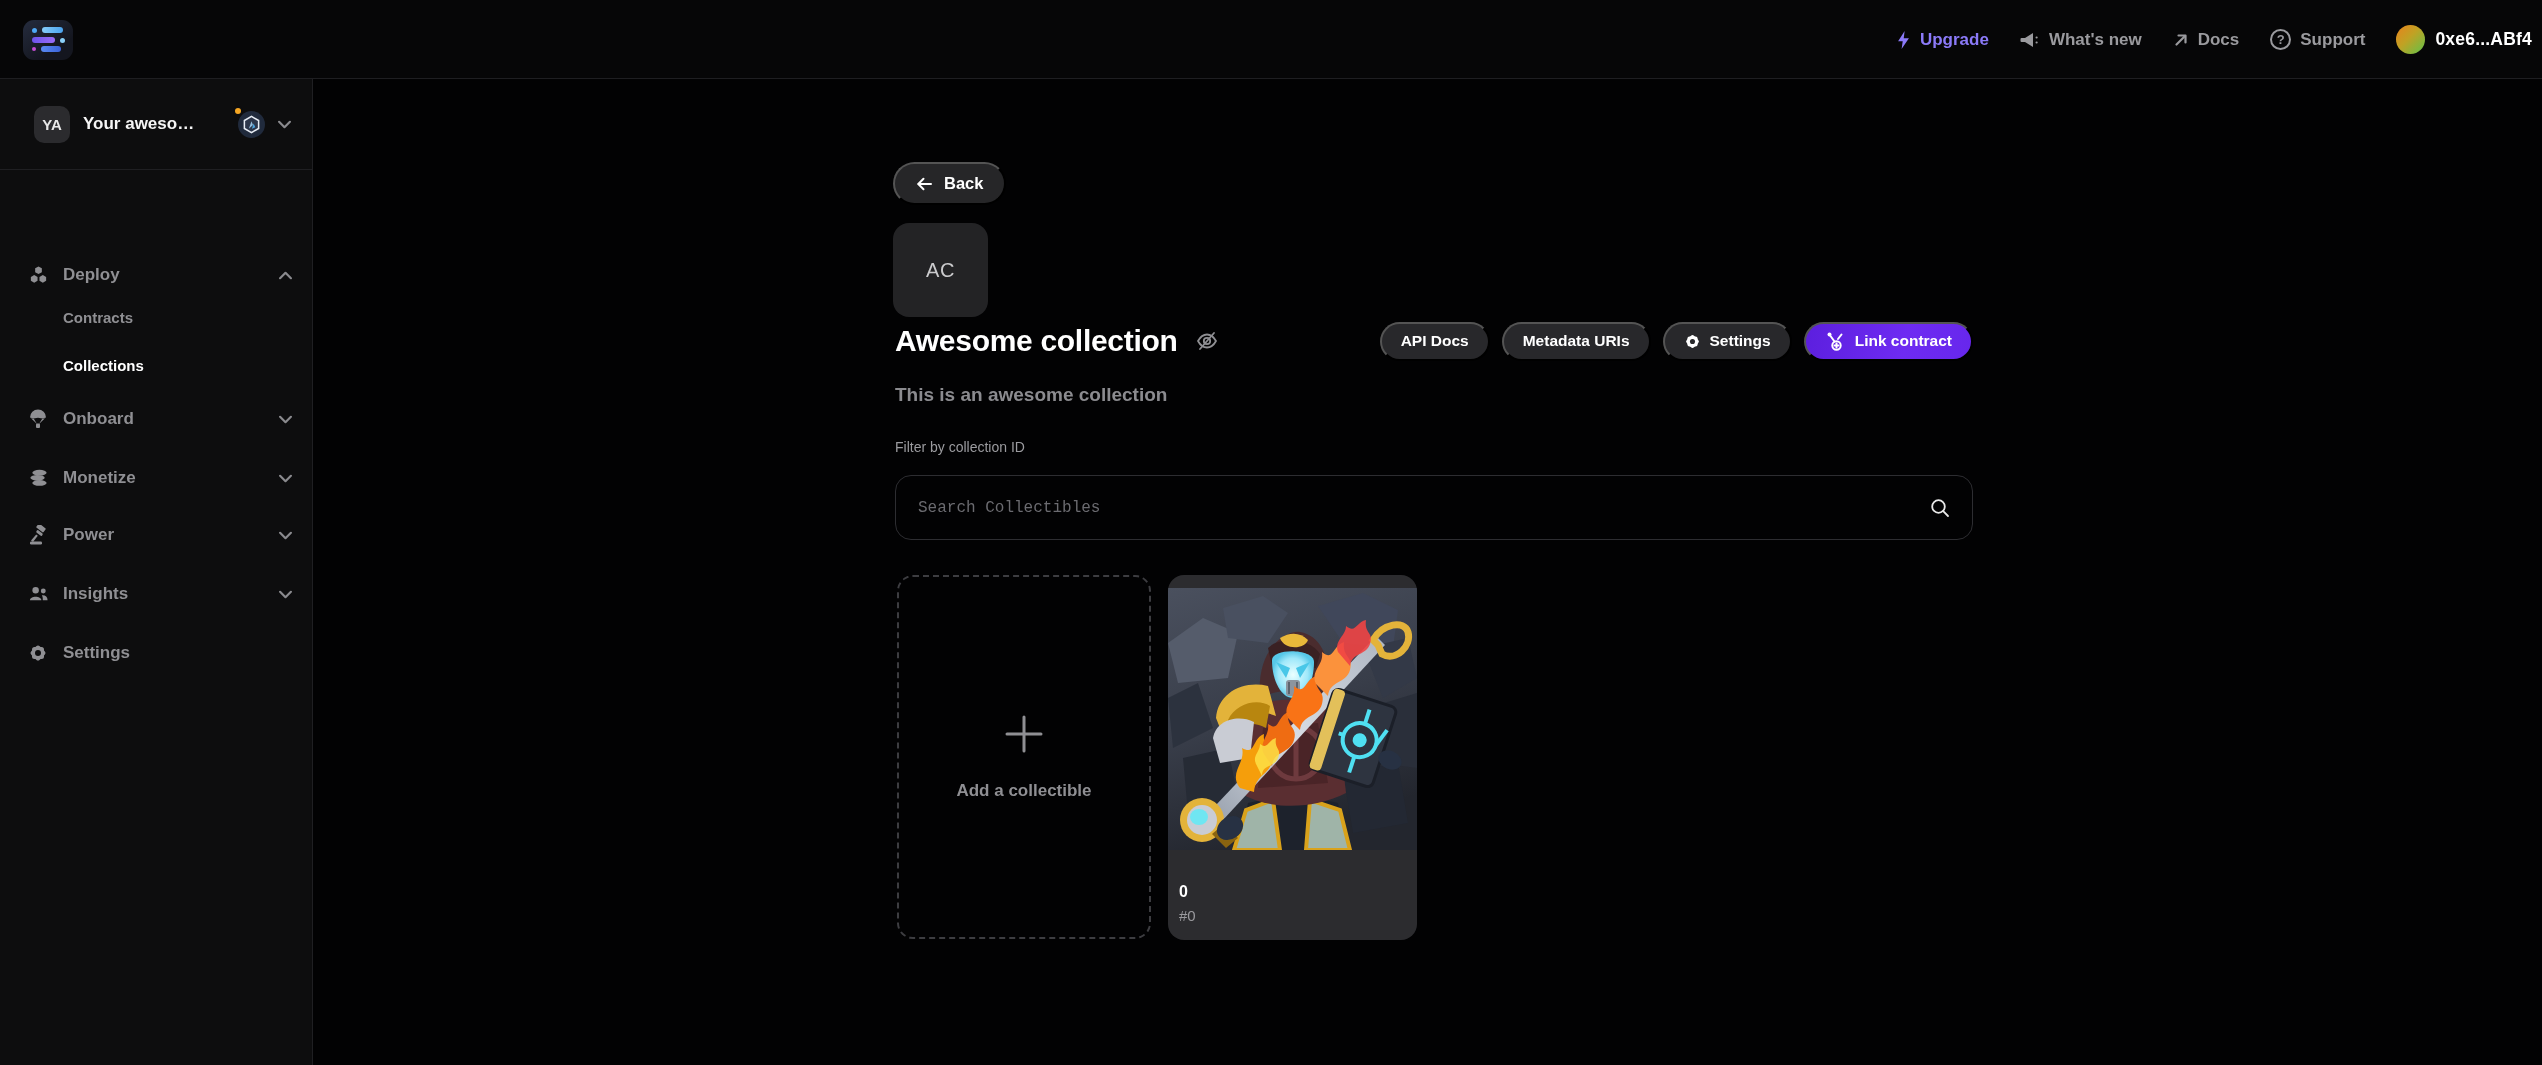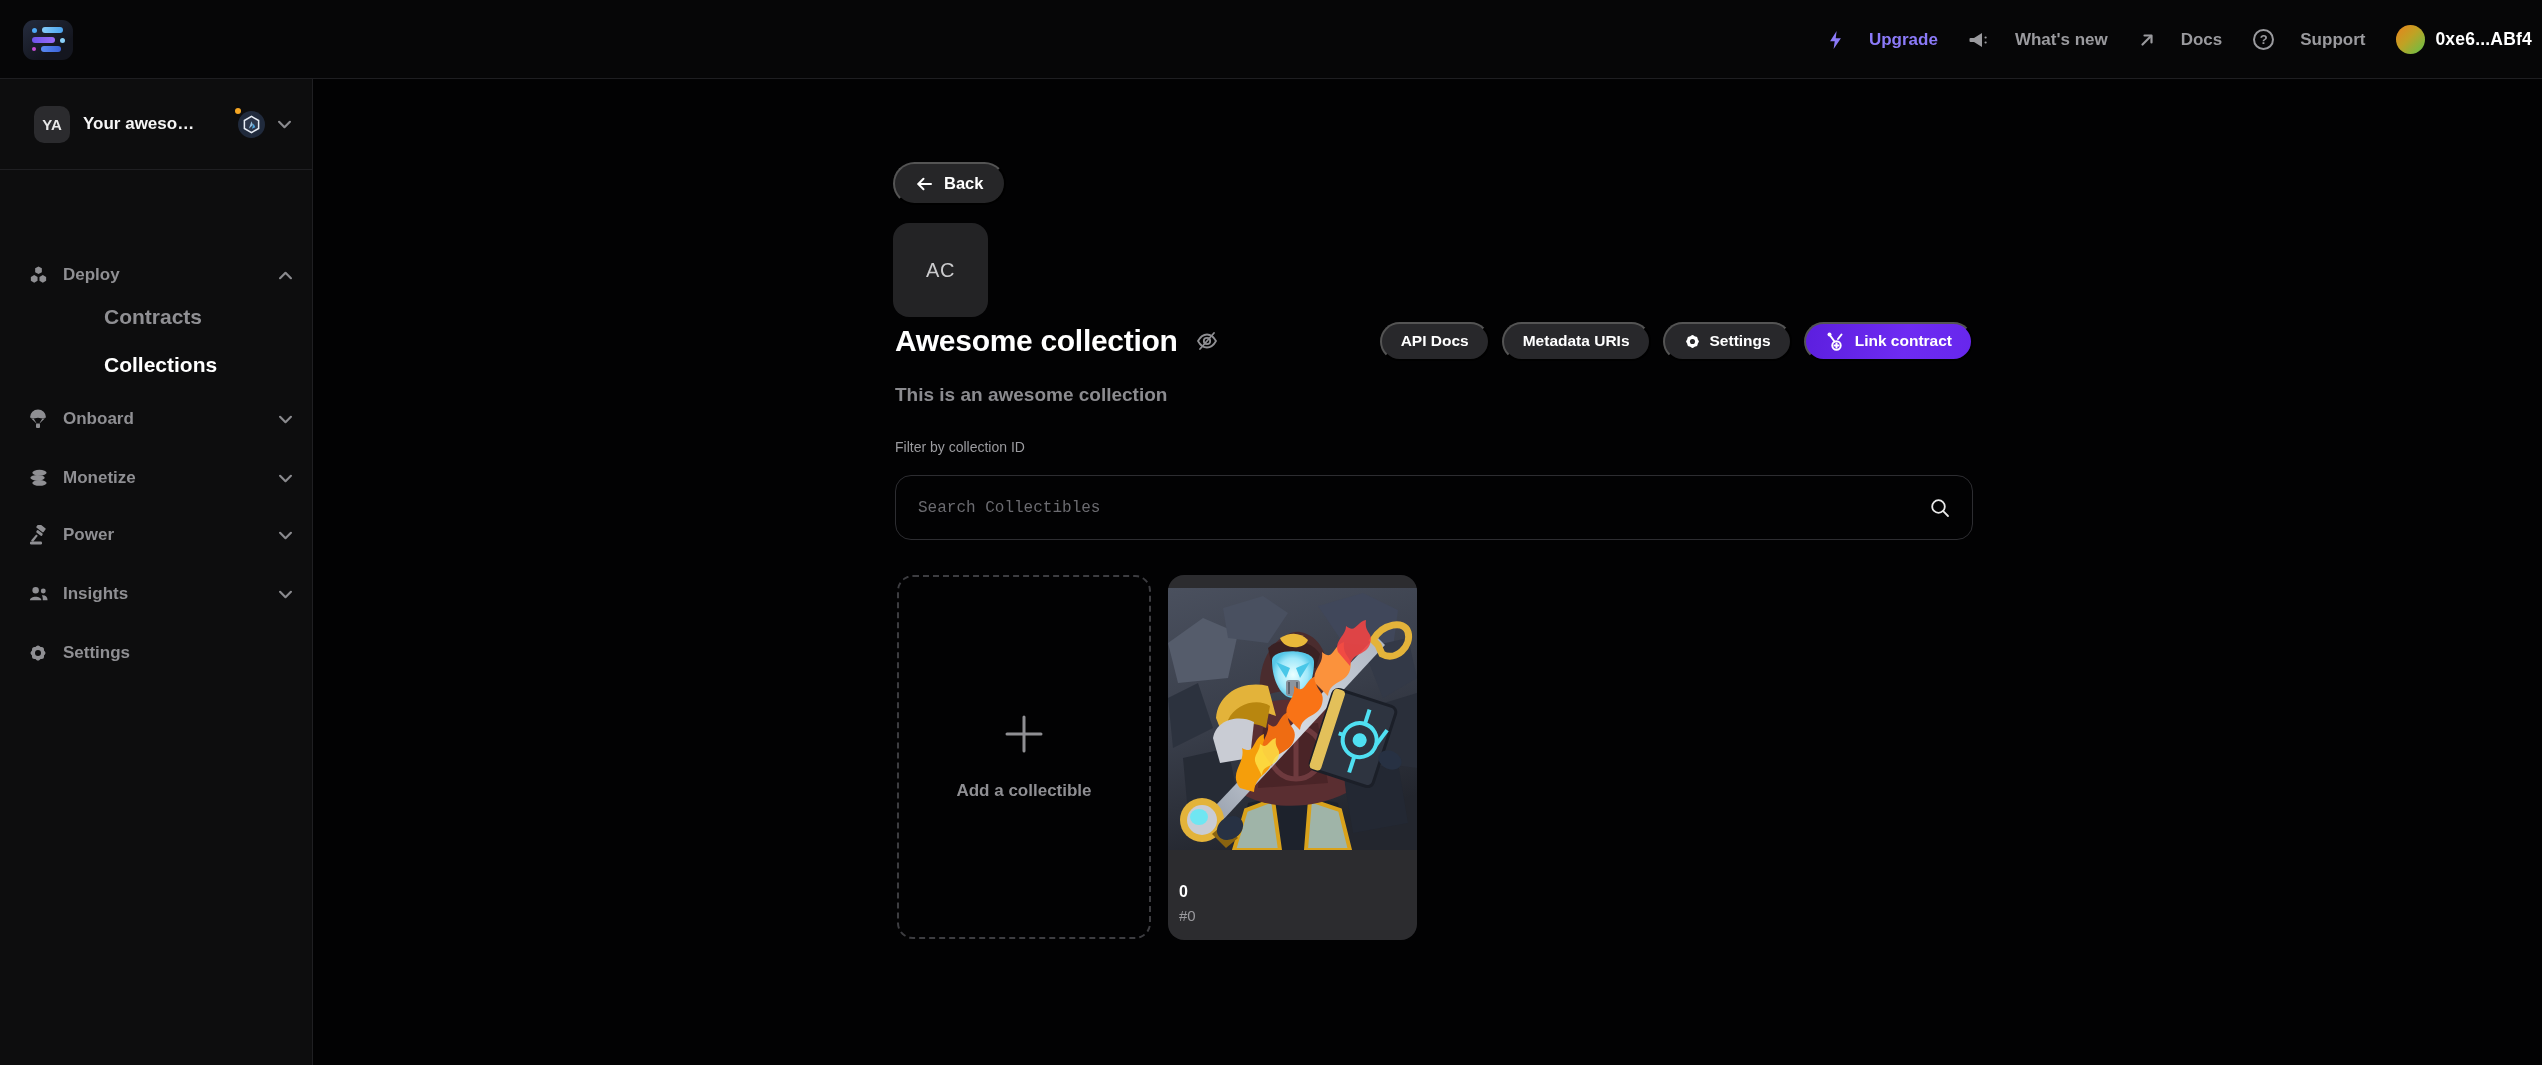--- a/index.html
+++ b/index.html
@@ -18,21 +18,21 @@
   .logo{position:absolute;left:23px;top:20px;width:50px;height:40px;border-radius:11px;
         background:linear-gradient(145deg,#252c3e 0%,#14161f 70%);}
   .logo i{position:absolute;border-radius:4px;}
   .lg-d1{left:9px;top:8px;width:5px;height:5px;background:#4ea8f5;border-radius:50%!important;}
   .lg-b1{left:19px;top:7px;width:21px;height:6px;background:linear-gradient(90deg,#86ccf8,#4aa3f0);}
   .lg-b2{left:9px;top:17px;width:23px;height:6px;background:linear-gradient(90deg,#6d54ec,#9a6cf5);}
   .lg-d2{left:37px;top:18px;width:5px;height:5px;background:#8ad0f8;border-radius:50%!important;}
   .lg-d3{left:9px;top:27px;width:4px;height:4px;background:#c44bd1;border-radius:50%!important;}
   .lg-b3{left:18px;top:26px;width:20px;height:6px;background:linear-gradient(90deg,#5a8af2,#3b63d8);}
   .topnav{position:absolute;right:10px;top:0;height:79px;display:flex;align-items:center;gap:31px;}
-  .nav-link{display:flex;align-items:center;gap:26px;color:#9a9a9e;font-size:17px;font-weight:600;cursor:pointer;}
+  .nav-link{display:flex;align-items:center;gap:9px;color:#9a9a9e;font-size:17px;font-weight:600;cursor:pointer;}
   .nav-link.upgrade{color:#8b7af8;}
   .help-circle{width:21px;height:21px;border:2px solid #9a9a9e;border-radius:50%;display:flex;align-items:center;justify-content:center;font-size:13px;font-weight:700;color:#9a9a9e;}
   .wallet{display:flex;align-items:center;gap:10px;cursor:pointer;}
   .wallet-avatar{width:29px;height:29px;border-radius:50%;background:linear-gradient(135deg,#e0891d 10%,#c0a224 45%,#79ba40 85%);}
   .wallet-addr{font-size:17.5px;font-weight:700;color:#fff;letter-spacing:.2px;}
 
   
   .sidebar{position:absolute;top:79px;left:0;bottom:0;width:313px;background:#0d0d0e;border-right:1px solid #1f1f22;}
   .workspace{height:91px;display:flex;align-items:center;padding:0 21px 0 34px;border-bottom:1px solid #1f1f22;cursor:pointer;}
   .ws-avatar{width:36px;height:37px;border-radius:10px;background:#2b2b2e;display:flex;align-items:center;justify-content:center;
@@ -40,21 +40,21 @@
   .ws-name{margin-left:13px;font-size:17px;font-weight:700;color:#f5f5f5;white-space:nowrap;overflow:hidden;max-width:132px;}
   .ws-badge{margin-left:auto;position:relative;width:27px;height:27px;}
   .ws-badge .circ{width:27px;height:27px;border-radius:50%;background:#202a3c;display:flex;align-items:center;justify-content:center;}
   .ws-dot{position:absolute;left:-5px;top:-5px;width:10px;height:10px;border-radius:50%;background:#f5a623;border:2px solid #0d0d0e;}
   .ws-chevron{margin-left:13px;color:#8a8a8e;}
 
   .nav-item{position:absolute;left:0;width:313px;display:flex;align-items:center;
             padding-left:27px;padding-right:21px;color:#8f8f93;font-size:17px;font-weight:600;cursor:pointer;}
   .nav-item .ic{width:22px;margin-right:14px;display:flex;justify-content:center;flex:none;color:#8f8f93;}
   .nav-item .chev{margin-left:auto;color:#8a8a8e;}
-  .nav-sub{padding-left:63px;font-size:21px;margin-left:41px;}
+  .nav-sub{padding-left:63px;font-size:15px;}
   .nav-sub.active{color:#fff;font-weight:700;}
 
   
   .back-btn{position:absolute;left:893px;top:162px;height:43px;border-radius:22px;background:#262628;
             display:inline-flex;align-items:center;gap:11px;padding:0 21px;font-size:16.5px;font-weight:700;color:#fff;cursor:pointer;}
   .coll-avatar{position:absolute;left:893px;top:223px;width:95px;height:94px;border-radius:16px;background:#232325;
                display:flex;align-items:center;justify-content:center;font-size:20px;color:#cbcbcd;letter-spacing:.5px;}
   .header-row{position:absolute;left:895px;top:320px;width:1078px;height:42px;display:flex;align-items:center;}
   .page-title{font-size:30px;font-weight:700;letter-spacing:-.3px;color:#fff;}
   .eye-off{margin-left:17px;color:#8f8f93;display:flex;}

